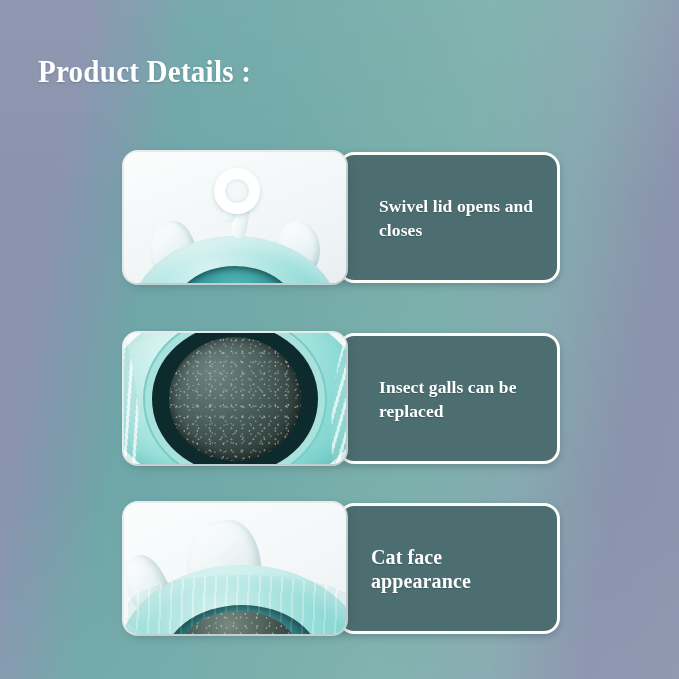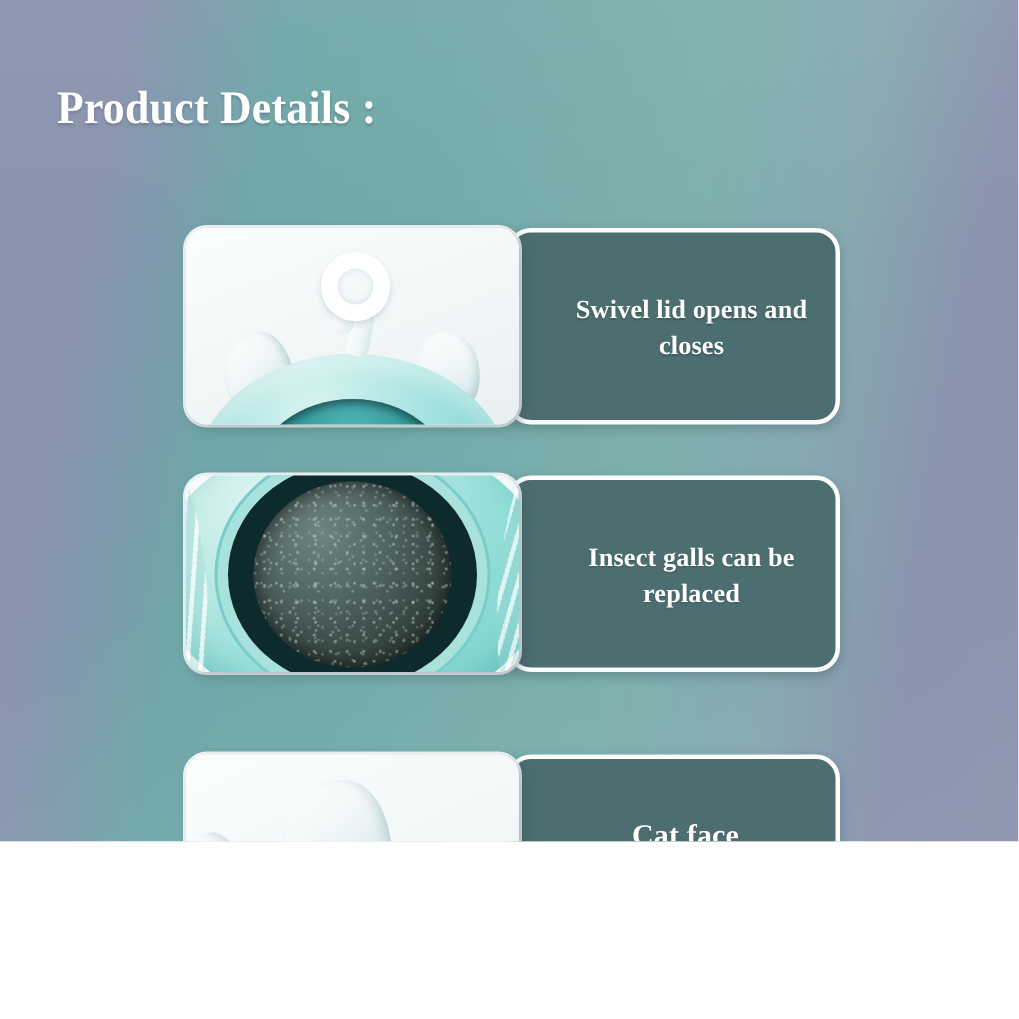--- a/index.html
+++ b/index.html
@@ -7,21 +7,21 @@
     padding: 0;
     background: #ffffff;
   }
   body {
     font-family: "Liberation Serif", "DejaVu Serif", serif;
   }
 
   #page {
     position: relative;
     width: 679px;
-    height: 561px;
+    height: 679px;
     overflow: hidden;
     background:
       linear-gradient(100deg,
         #8a93ad 0%,
         #8a93ad 11%,
         #7e9aac 17%,
         #6fa6a8 24%,
         #72aaa8 40%,
         #7cb0ac 62%,
         #86a9b0 76%,
@@ -62,21 +62,21 @@
   }
 
   
   .card {
     position: absolute;
     left: 124px;
     width: 436px;
     height: 131px;
   }
   .card-1 { top: 152px; }
-  .card-2 { top: 317px; }
+  .card-2 { top: 333px; }
   .card-3 { top: 503px; }
 
   
   .text-panel {
     position: absolute;
     left: 214px;
     top: 0;
     width: 222px;
     height: 131px;
     box-sizing: border-box;
@@ -91,21 +91,20 @@
     right: 14px;
     top: 50%;
     transform: translateY(-50%);
     color: #ffffff;
     font-family: "Liberation Serif", "DejaVu Serif", serif;
     font-weight: bold;
     font-size: 17.5px;
     line-height: 24px;
     letter-spacing: 0.1px;
     text-shadow: 0 1px 1px rgba(30,50,55,0.35);
-    text-align: center;
   }
   .card-3 .text-panel .caption {
     left: 30px;
     font-size: 20px;
   }
 
   
   .image-tile {
     position: absolute;
     left: 0;

